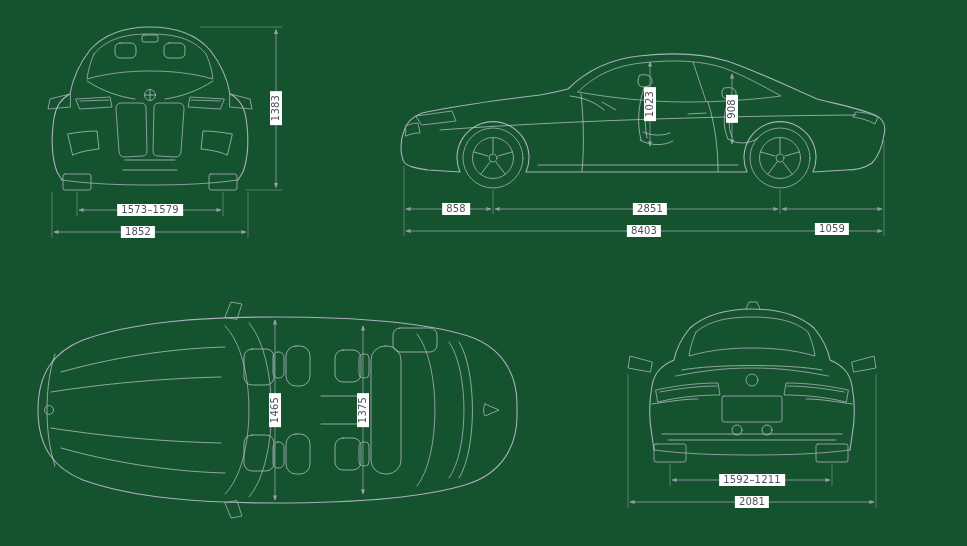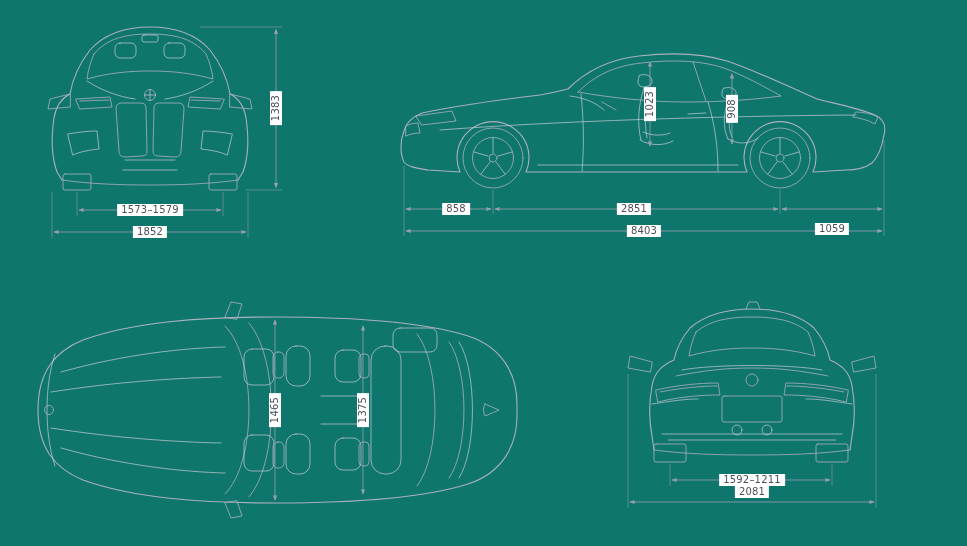--- a/index.html
+++ b/index.html
@@ -1,16 +1,16 @@
 <!DOCTYPE html>
 <html style="--car-line: #a9b0be; --car-line-light: #c7ccd6; --dim-line: #99a0ad; --text: #4b5058; --background: #ffffff;"><head>
 <meta charset="utf-8">
 <style>
   html,body{margin:0;padding:0;background:#fff;}
-  .canvas{position:relative;width:967px;height:546px;background:#0f766e;overflow:hidden;
+  .canvas{position:relative;width:967px;height:546px;background:#14532d;overflow:hidden;
           font-family:"DejaVu Sans","Liberation Sans",sans-serif;}
   .view{position:absolute;}
   svg{display:block;overflow:visible;}
   
   .cl {stroke:var(--car-line,#a9b0be);fill:none;stroke-width:1.1;stroke-linecap:round;stroke-linejoin:round;}
   .cl2{stroke:var(--car-line,#a9b0be);fill:none;stroke-width:0.8;stroke-linecap:round;stroke-linejoin:round;}
   .cll{stroke:var(--car-line-light,#c7ccd6);fill:none;stroke-width:0.7;stroke-linecap:round;stroke-linejoin:round;}
   
   .dl {stroke:var(--dim-line,#99a0ad);fill:none;stroke-width:0.8;}
   .ext{stroke:var(--dim-line,#99a0ad);fill:none;stroke-width:0.55;}
@@ -62,21 +62,21 @@
       <g>
         <path class="ext" d="M 170 17 L 252 17 M 216 180 L 252 180"></path>
         <line class="dl" x1="246" y1="19.5" x2="246" y2="177.5" marker-start="url(#ahF)" marker-end="url(#ahF)"></line>
         <path class="ext" d="M 47 182 L 47 206 M 193 182 L 193 206"></path>
         <line class="dl" x1="49" y1="200" x2="191" y2="200" marker-start="url(#ahF)" marker-end="url(#ahF)"></line>
         <path class="ext" d="M 22 182 L 22 228 M 218 182 L 218 228"></path>
         <line class="dl" x1="24" y1="222" x2="216" y2="222" marker-start="url(#ahF)" marker-end="url(#ahF)"></line>
       </g>
     </svg>
     <span class="dim" style="left:120px;top:200px;">1573–1579</span>
-    <span class="dim" style="left:120px;top:222px;">1852</span>
+    <span class="dim" style="left:108px;top:222px;">1852</span>
     <span class="dim v" style="left:246px;top:98px;">1383</span>
   </div>
 
   <div class="view" style="left:388px;top:12px;width:520px;height:235px;">
     <svg width="520" height="235" viewBox="0 0 520 235">
       <defs>
         <marker id="ahS" viewBox="0 0 8 8" refX="7" refY="4" markerWidth="6.5" markerHeight="6.5" orient="auto-start-reverse">
           <path d="M0,0.8 L8,4 L0,7.2 Z" fill="#99a0ad"></path>
         </marker>
       </defs>
@@ -116,21 +116,21 @@
         <path class="ext" d="M 16 154 L 16 224 M 105 178 L 105 202 M 392 178 L 392 202 M 496 128 L 496 224"></path>
         <line class="dl" x1="18" y1="197" x2="103" y2="197" marker-start="url(#ahS)" marker-end="url(#ahS)"></line>
         <line class="dl" x1="107" y1="197" x2="390" y2="197" marker-start="url(#ahS)" marker-end="url(#ahS)"></line>
         <line class="dl" x1="394" y1="197" x2="494" y2="197" marker-start="url(#ahS)" marker-end="url(#ahS)"></line>
         <line class="dl" x1="18" y1="219" x2="494" y2="219" marker-start="url(#ahS)" marker-end="url(#ahS)"></line>
       </g>
     </svg>
     <span class="dim v" style="left:262px;top:92px;">1023</span>
     <span class="dim v" style="left:344px;top:97px;">908</span>
     <span class="dim" style="left:68px;top:197px;">858</span>
-    <span class="dim" style="left:246px;top:197px;">2851</span>
+    <span class="dim" style="left:262px;top:197px;">2851</span>
     <span class="dim" style="left:444px;top:197px;margin-top:20px;">1059</span>
     <span class="dim" style="left:256px;top:219px;">8403</span>
   </div>
 
   <div class="view" style="left:25px;top:292px;width:505px;height:235px;">
     <svg width="505" height="235" viewBox="0 0 505 235">
       <defs>
         <marker id="ahT" viewBox="0 0 8 8" refX="7" refY="4" markerWidth="6.5" markerHeight="6.5" orient="auto-start-reverse">
           <path d="M0,0.8 L8,4 L0,7.2 Z" fill="#99a0ad"></path>
         </marker>
@@ -199,16 +199,16 @@
         <rect class="cl2" x="198" y="152" width="32" height="18" rx="2"></rect>
       </g>
       <g>
         <path class="ext" d="M 52 172 L 52 194 M 214 172 L 214 194"></path>
         <line class="dl" x1="54" y1="188" x2="212" y2="188" marker-start="url(#ahR)" marker-end="url(#ahR)"></line>
         <path class="ext" d="M 10 82 L 10 216 M 258 82 L 258 216"></path>
         <line class="dl" x1="12" y1="210" x2="256" y2="210" marker-start="url(#ahR)" marker-end="url(#ahR)"></line>
       </g>
     </svg>
     <span class="dim" style="left:134px;top:188px;">1592–1211</span>
-    <span class="dim" style="left:134px;top:200px;">2081</span>
+    <span class="dim" style="left:134px;top:210px;">2081</span>
   </div>
 
 </div>
 
 </body></html>

